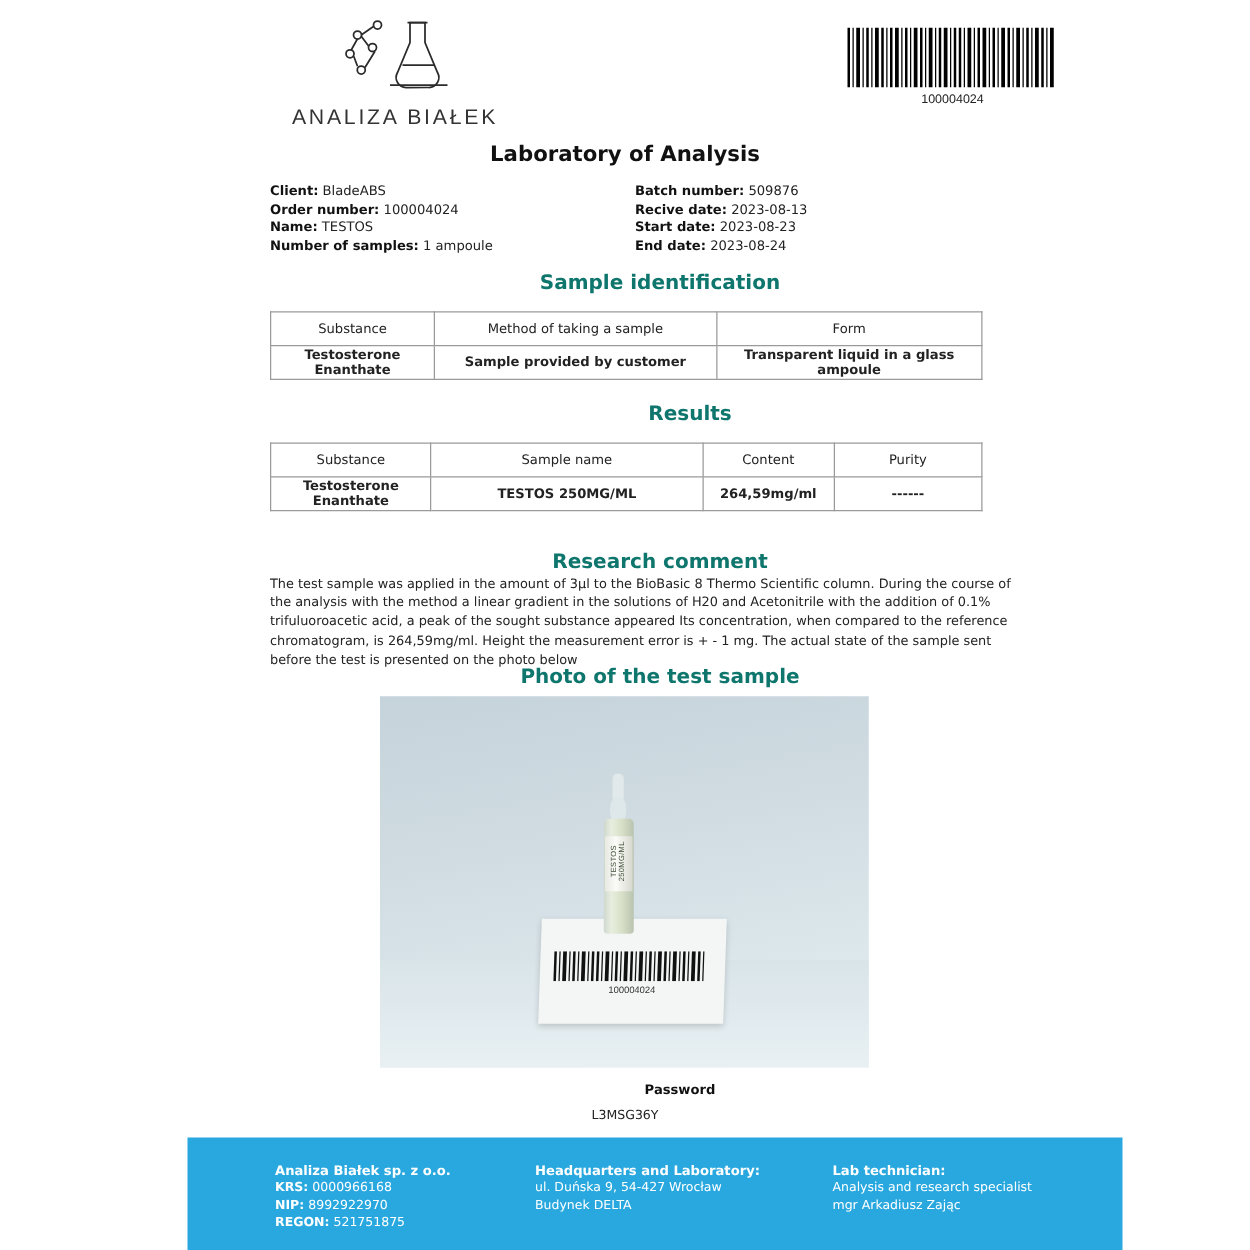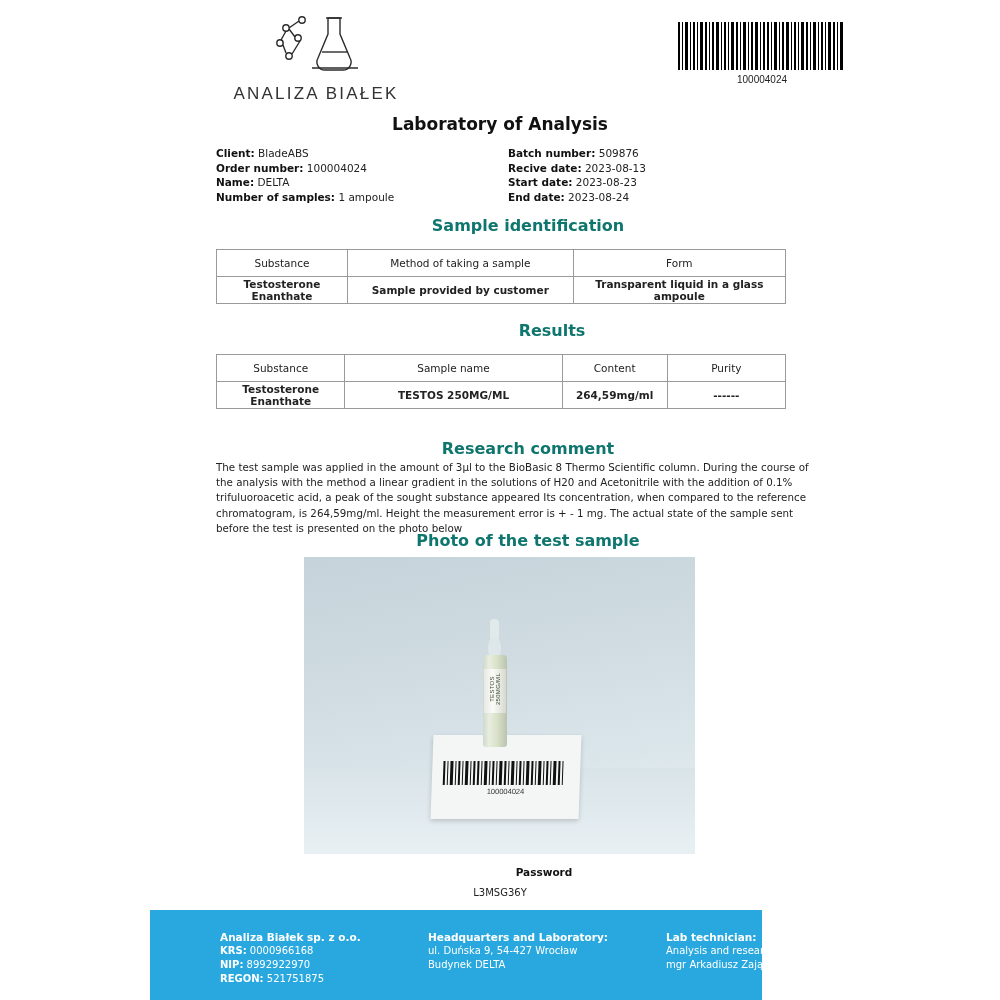--- a/index.html
+++ b/index.html
@@ -264,21 +264,21 @@
     text-align: center;
     font-size: 10px;
     color: #222;
   }
 
   
   .footer {
     position: absolute;
     left: 150px;
     top: 910px;
-    width: 612px;
+    width: 748px;
     height: 90px;
     background: #29a8df;
     color: #ffffff;
     font-size: 10px;
     line-height: 14px;
   }
   .foot-col { position: absolute; top: 20px; }
   .foot-a { left: 70px; }
   .foot-b { left: 278px; }
   .foot-c { left: 516px; }
@@ -370,21 +370,21 @@
       <div class="meta-row">
         <span class="meta-label">Client:</span>
         <span class="meta-val">BladeABS</span>
       </div>
       <div class="meta-row">
         <span class="meta-label">Order number:</span>
         <span class="meta-val">100004024</span>
       </div>
       <div class="meta-row">
         <span class="meta-label">Name:</span>
-        <span class="meta-val">DELTA</span>
+        <span class="meta-val">TESTOS</span>
       </div>
       <div class="meta-row">
         <span class="meta-label">Number of samples:</span>
         <span class="meta-val">1 ampoule</span>
       </div>
     </div>
     <div class="meta-col meta-right">
       <div class="meta-row">
         <span class="meta-label">Batch number:</span>
         <span class="meta-val">509876</span>

